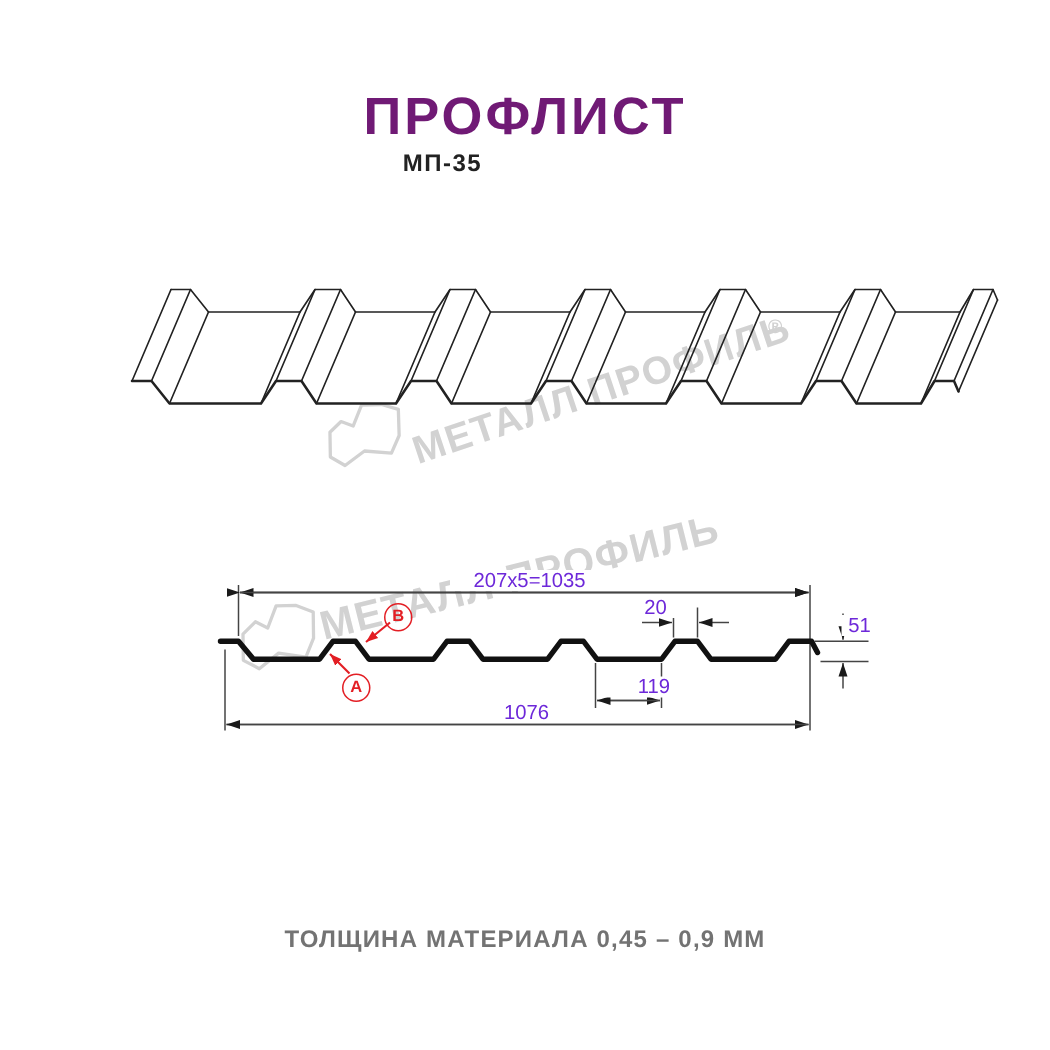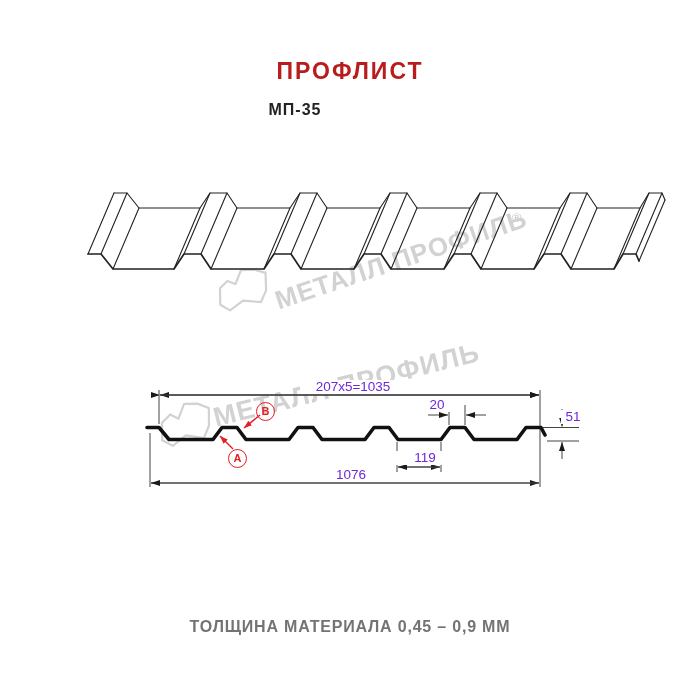--- a/index.html
+++ b/index.html
@@ -1,20 +1,20 @@
 <!DOCTYPE html>
 <html><head>
 <meta charset="utf-8">
 <style>
   html,body{margin:0;padding:0;background:#fff;}
   #stage{position:relative;width:700px;height:700px;background:#ffffff;overflow:hidden;
          font-family:"Liberation Sans",sans-serif;color:#1a1a1a;}
   .abs{position:absolute;}
-  #title{left:0;top:58px;width:700px;text-align:center;font-size:23px;font-weight:700;
-         letter-spacing:2px;color:#b91c1c;}
+  #title{left:0;top:58px;width:700px;text-align:center;font-size:35px;font-weight:700;
+         letter-spacing:2px;color:#701a75;}
   #subtitle{left:0;top:101px;width:590px;text-align:center;font-size:16px;font-weight:700;
             letter-spacing:1px;color:#222;}
   #footer-note{left:0;top:618px;width:700px;text-align:center;font-size:16px;font-weight:700;
                letter-spacing:.8px;color:#737373;}
   .wm-text{position:absolute;font-weight:700;color:#d2d2d2;white-space:nowrap;
            transform-origin:left center;letter-spacing:1px;}
   #wm1-text{left:276px;top:286px;font-size:26px;transform:rotate(-18.5deg);}
   #wm2-text{left:214px;top:403px;font-size:27px;transform:rotate(-14deg);}
   #wm1-reg{left:512px;top:210px;font-size:13px;color:#d2d2d2;font-weight:700;}
   .dim-label{position:absolute;font-size:13.5px;color:#6d28d9;background:#fff;
@@ -98,21 +98,21 @@
 
     <g stroke="#e31e24" stroke-width="1.4" fill="none">
       <line x1="103" y1="71" x2="90" y2="58" marker-end="url(#arr)"></line>
       <line x1="130" y1="37" x2="114" y2="50" marker-end="url(#arr)"></line>
     </g>
   </svg>
 
   <div class="dim-label" style="left:300px;top:380px;width:104px;">207x5=1035</div>
   <div class="dim-label" style="left:424px;top:398px;width:24px;">20</div>
   <div class="dim-label" style="left:561px;top:410px;width:22px;">51</div>
-  <div class="dim-label" style="left:388px;top:451px;width:42px;padding-left:16px;">119</div>
+  <div class="dim-label" style="left:399px;top:451px;width:42px;padding-left:16px;">119</div>
   <div class="dim-label" style="left:320px;top:468px;width:60px;">1076</div>
 
   <div class="marker-circle" style="left:228px;top:448.5px;">
     <span>A</span>
   </div>
   <div class="marker-circle" style="left:256px;top:401.5px;">
     <span>B</span>
   </div>
 
   <div class="abs" id="footer-note">ТОЛЩИНА МАТЕРИАЛА 0,45 – 0,9 ММ</div>

